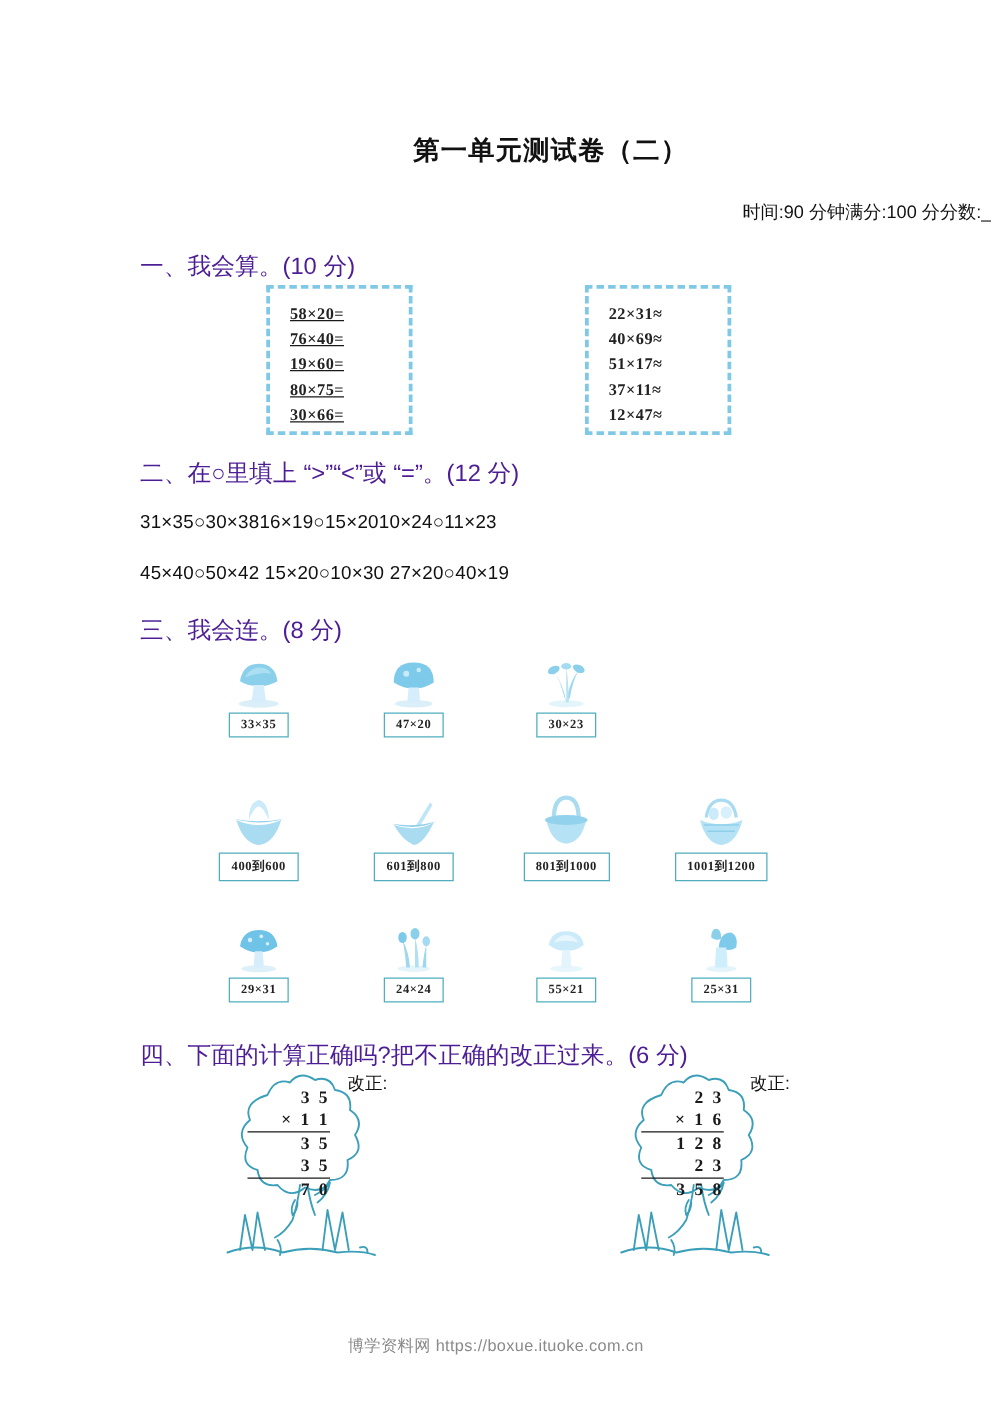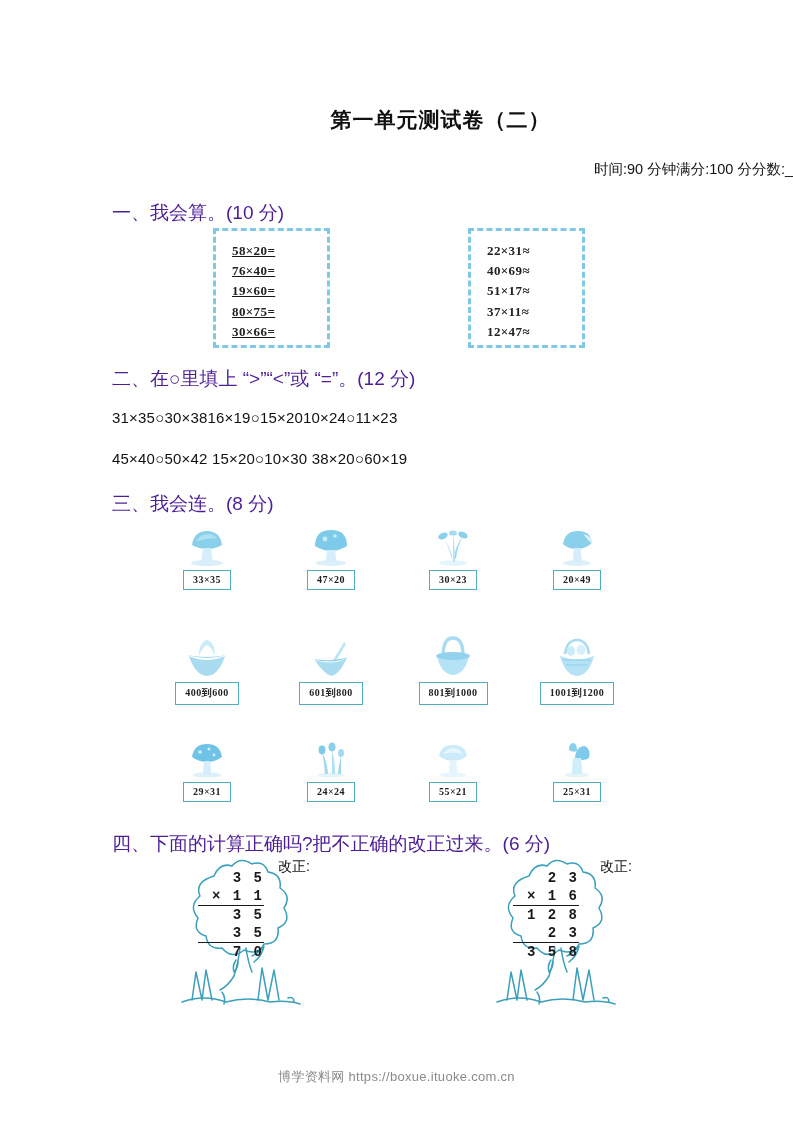--- a/index.html
+++ b/index.html
@@ -149,21 +149,21 @@
     left: 58px;
     font-family: "Liberation Serif", "DejaVu Serif", serif;
     font-size: 14px;
     font-weight: bold;
     color: #1a1a1a;
     letter-spacing: 2px;
     line-height: 17.5px;
     text-align: right;
     width: 66px;
   }
-  .vsum .r { white-space: nowrap; font-family: Liberation Mono, monospace; }
+  .vsum .r { white-space: nowrap; }
   .vsum .ruled { border-top: 1.3px solid #1a1a1a; padding-top: 1px; }
 
   .fix-label {
     position: absolute;
     top: 858px;
     font-size: 14px;
     color: #111;
     font-weight: normal;
   }
   #fix-1 { left: 278px; }
@@ -202,21 +202,21 @@
   <div class="dashed-box" id="box-right">
     <div class="expr">22×31≈</div>
     <div class="expr">40×69≈</div>
     <div class="expr">51×17≈</div>
     <div class="expr">37×11≈</div>
     <div class="expr">12×47≈</div>
   </div>
 
   <div class="sec-head" id="sec2-head">二、在○里填上 “&gt;”“&lt;”或 “=”。(12 分)</div>
   <div class="cmp-line" id="cmp-line-1">31×35○30×3816×19○15×2010×24○11×23</div>
-  <div class="cmp-line" id="cmp-line-2">45×40○50×42  15×20○10×30  38×20○60×19</div>
+  <div class="cmp-line" id="cmp-line-2">45×40○50×42  15×20○10×30  27×20○40×19</div>
 
   <div class="sec-head" id="sec3-head">三、我会连。(8 分)</div>
 
   <div class="pic-cell row-a col-1">
     <div class="pic-art">
       <svg width="48" height="46" viewBox="0 0 48 46">
         <ellipse cx="24" cy="41" rx="16" ry="3.2" fill="#cfeaf7" opacity="0.75"></ellipse>
         <path d="M9 23 Q11 9 24 9 Q37 9 39 23 Q32 27 24 27 Q16 27 9 23 Z" fill="#8ad0ea"></path>
         <path d="M13 20 Q17 12 25 12 Q31 12 34 17 Q26 15 13 20 Z" fill="#b3e2f5" opacity="0.85"></path>
         <path d="M20 26 Q19 35 18 40 L30 40 Q29 34 28 26 Z" fill="#d6eefb"></path>
@@ -246,31 +246,20 @@
         <path d="M24 40 Q26 24 34 14 Q29 23 27 36 Z" fill="#9dd8ef"></path>
         <path d="M24 40 Q24 25 24 12 Q26 24 26 40 Z" fill="#b6e3f5"></path>
         <ellipse cx="14" cy="14" rx="5" ry="3" fill="#8ad0ea" transform="rotate(-25 14 14)"></ellipse>
         <ellipse cx="34" cy="13" rx="5" ry="3" fill="#8ad0ea" transform="rotate(25 34 13)"></ellipse>
         <ellipse cx="24" cy="11" rx="4" ry="2.6" fill="#a5dbf2"></ellipse>
       </svg>
     </div>
     <div class="lbl-box">30×23</div>
   </div>
 
-  <div class="pic-cell row-a col-4">
-    <div class="pic-art">
-      <svg width="48" height="46" viewBox="0 0 48 46">
-        <ellipse cx="24" cy="41" rx="14" ry="3" fill="#cfeaf7" opacity="0.7"></ellipse>
-        <path d="M10 22 Q12 9 25 9 Q38 9 39 21 Q32 27 24 27 Q15 27 10 22 Z" fill="#8ad0ea"></path>
-        <path d="M30 12 Q40 14 39 22 Q34 17 30 12 Z" fill="#e3f4fc" opacity="0.9"></path>
-        <path d="M21 26 Q20 34 20 40 L29 40 Q28 33 28 26 Z" fill="#d6eefb"></path>
-      </svg>
-    </div>
-    <div class="lbl-box">20×49</div>
-  </div>
 
   <div class="pic-cell row-b col-1">
     <div class="pic-art">
       <svg width="56" height="46" viewBox="0 0 56 46">
         <path d="M10 22 Q28 30 46 22 Q40 41 28 42 Q16 41 10 22 Z" fill="#a9dcf1"></path>
         <path d="M20 22 Q20 8 28 6 Q36 8 36 22 Q32 12 28 11 Q24 12 20 22 Z" fill="#cbeafa"></path>
         <path d="M8 21 Q28 27 48 21 Q28 25 8 21 Z" fill="#8ecfec"></path>
       </svg>
     </div>
     <div class="lbl-box">400到600</div>

